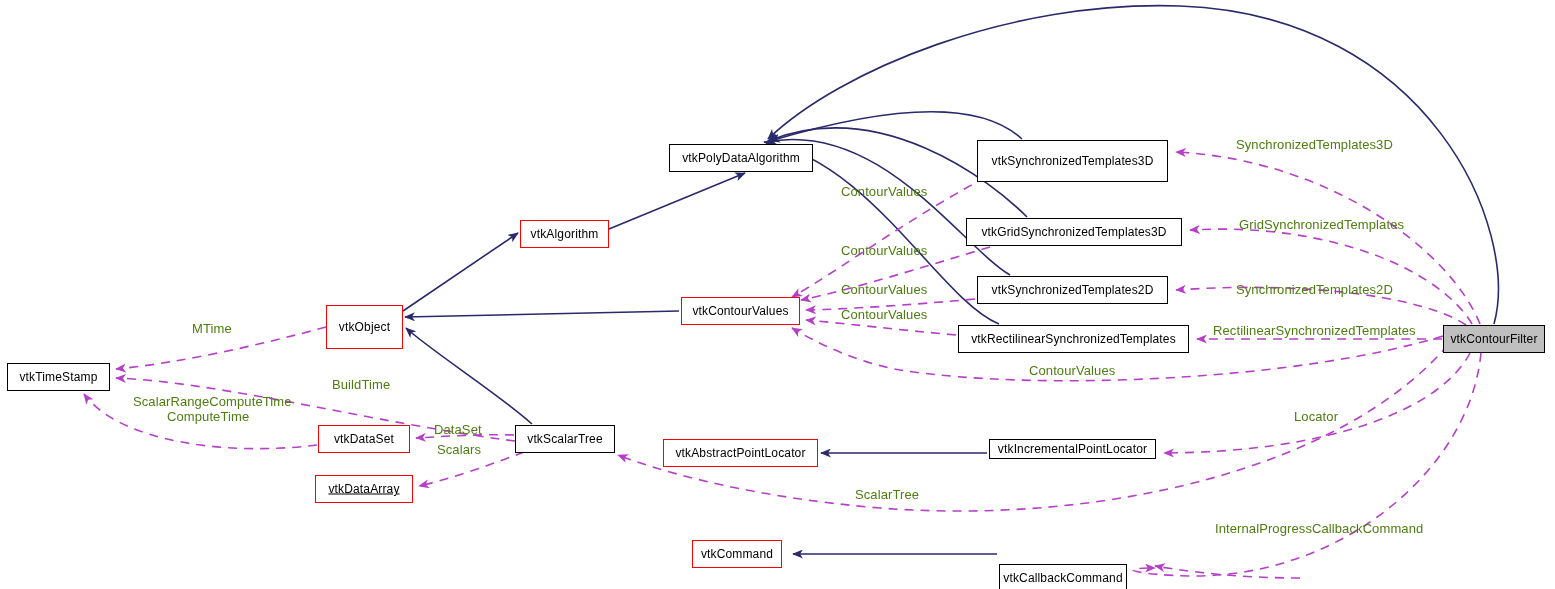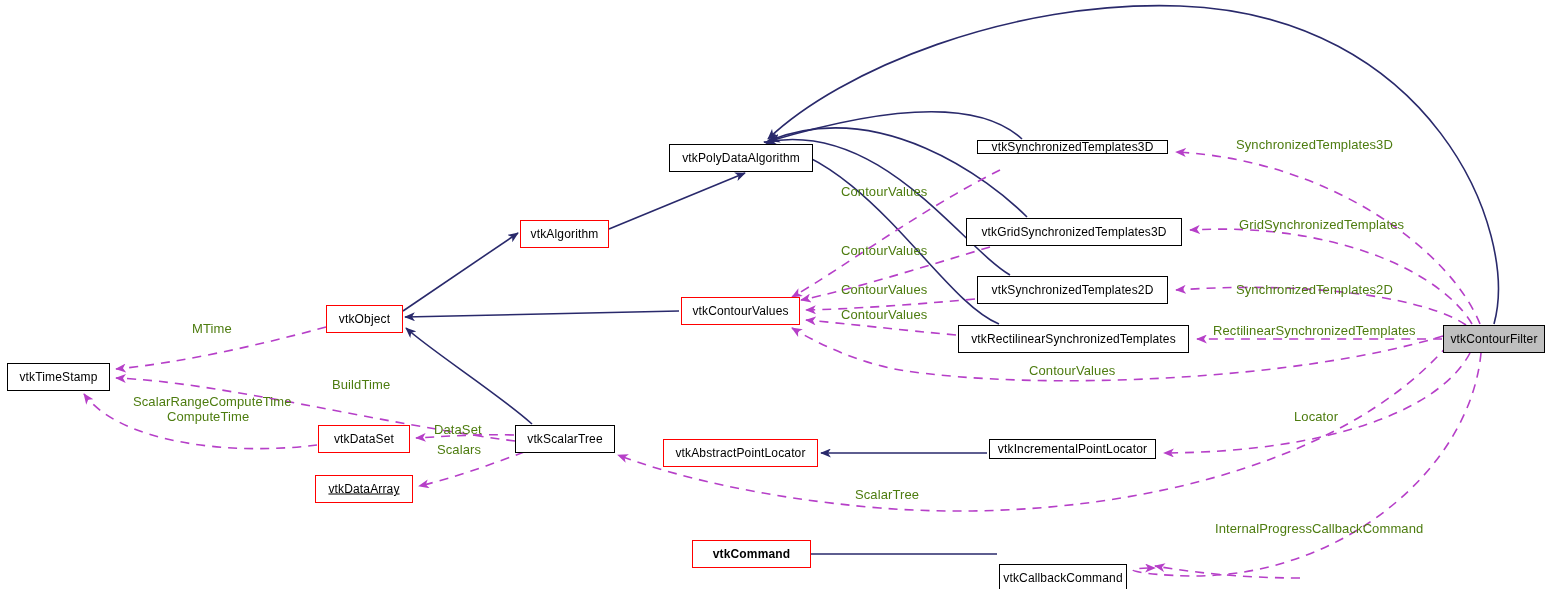--- a/index.html
+++ b/index.html
@@ -112,21 +112,21 @@
       <path d="M1300,578 C1240,578 1190,572 1155,566"></path>
     </g>
   </svg>
 
   <div class="node plain" style="left: 669px; top: 144px; width: 144px; height: 28px;">
     <span class="nlabel">vtkPolyDataAlgorithm</span>
   </div>
   <div class="node red" style="left: 520px; top: 220px; width: 89px; height: 28px;">
     <span class="nlabel">vtkAlgorithm</span>
   </div>
-  <div class="node red" style="left: 326px; top: 305px; width: 77px; height: 28px;">
+  <div class="node red" style="left: 326px; top: 305px; width: 77px; height: 44px;">
     <span class="nlabel">vtkObject</span>
   </div>
   <div class="node red" style="left: 681px; top: 297px; width: 119px; height: 28px;">
     <span class="nlabel">vtkContourValues</span>
   </div>
   <div class="node plain" style="left: 7px; top: 363px; width: 103px; height: 28px;">
     <span class="nlabel">vtkTimeStamp</span>
   </div>
   <div class="node red" style="left: 318px; top: 425px; width: 92px; height: 28px;">
     <span class="nlabel">vtkDataSet</span>
@@ -136,27 +136,27 @@
   </div>
   <div class="node plain" style="left: 515px; top: 425px; width: 100px; height: 28px;">
     <span class="nlabel">vtkScalarTree</span>
   </div>
   <div class="node red" style="left: 663px; top: 439px; width: 155px; height: 28px;">
     <span class="nlabel">vtkAbstractPointLocator</span>
   </div>
   <div class="node plain" style="left: 989px; top: 439px; width: 167px; height: 20px;">
     <span class="nlabel">vtkIncrementalPointLocator</span>
   </div>
-  <div class="node red" style="left: 692px; top: 540px; width: 119px; height: 28px; font-weight: bold;">
+  <div class="node red" style="left: 692px; top: 540px; width: 90px; height: 28px;">
     <span class="nlabel">vtkCommand</span>
   </div>
   <div class="node plain" style="left: 999px; top: 564px; width: 128px; height: 28px;">
     <span class="nlabel">vtkCallbackCommand</span>
   </div>
-  <div class="node plain" style="left: 977px; top: 140px; width: 191px; height: 14px;">
+  <div class="node plain" style="left: 977px; top: 140px; width: 191px; height: 42px;">
     <span class="nlabel">vtkSynchronizedTemplates3D</span>
   </div>
   <div class="node plain" style="left: 966px; top: 218px; width: 216px; height: 28px;">
     <span class="nlabel">vtkGridSynchronizedTemplates3D</span>
   </div>
   <div class="node plain" style="left: 977px; top: 276px; width: 191px; height: 28px;">
     <span class="nlabel">vtkSynchronizedTemplates2D</span>
   </div>
   <div class="node plain" style="left: 958px; top: 325px; width: 231px; height: 28px;">
     <span class="nlabel">vtkRectilinearSynchronizedTemplates</span>

